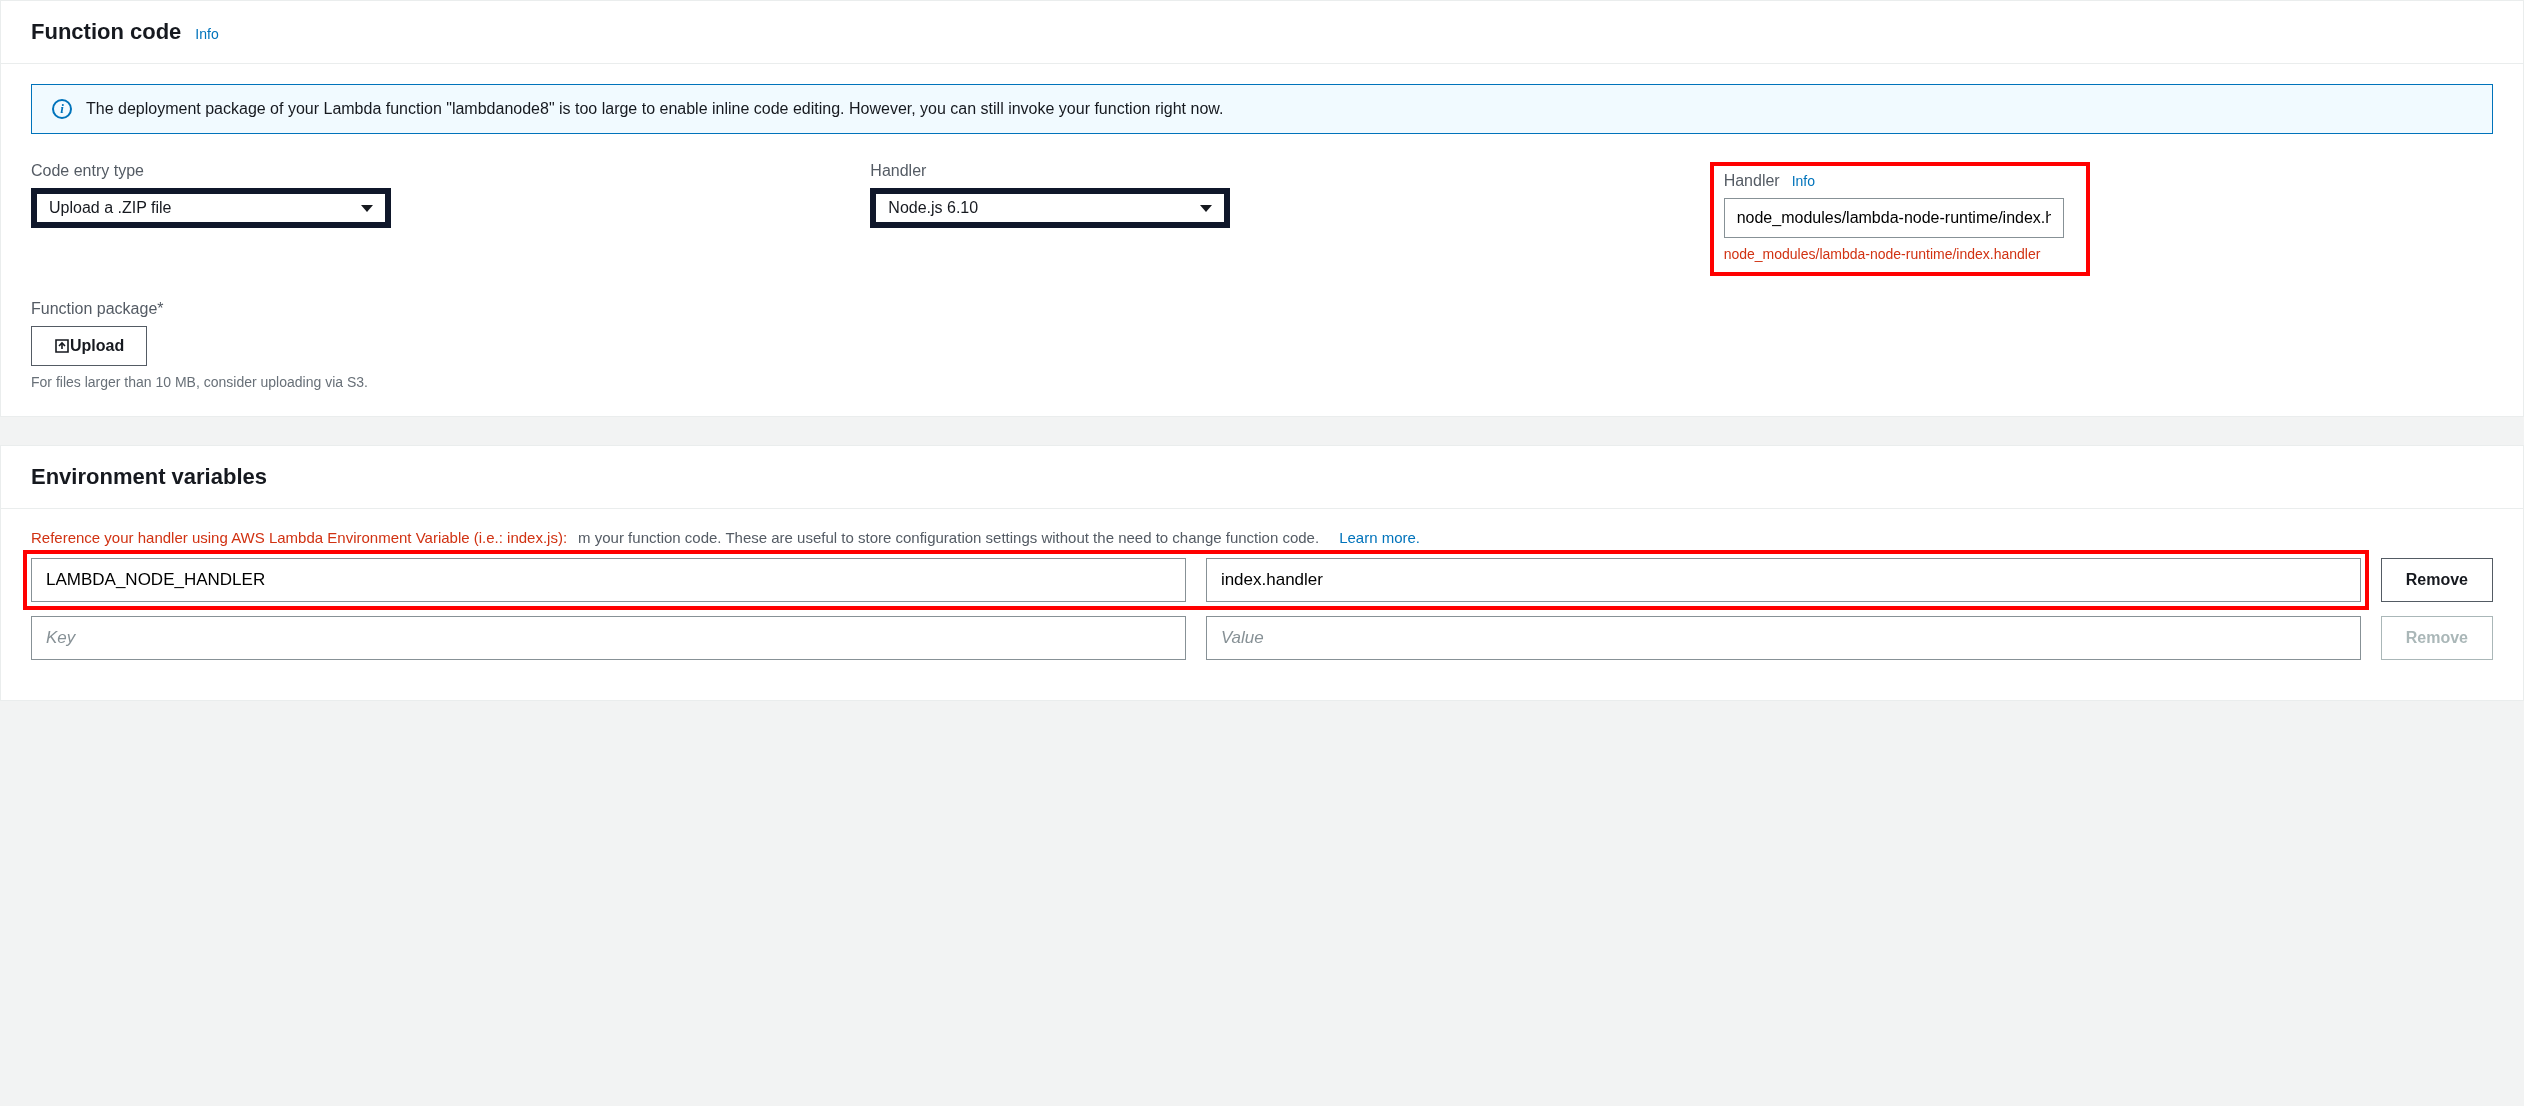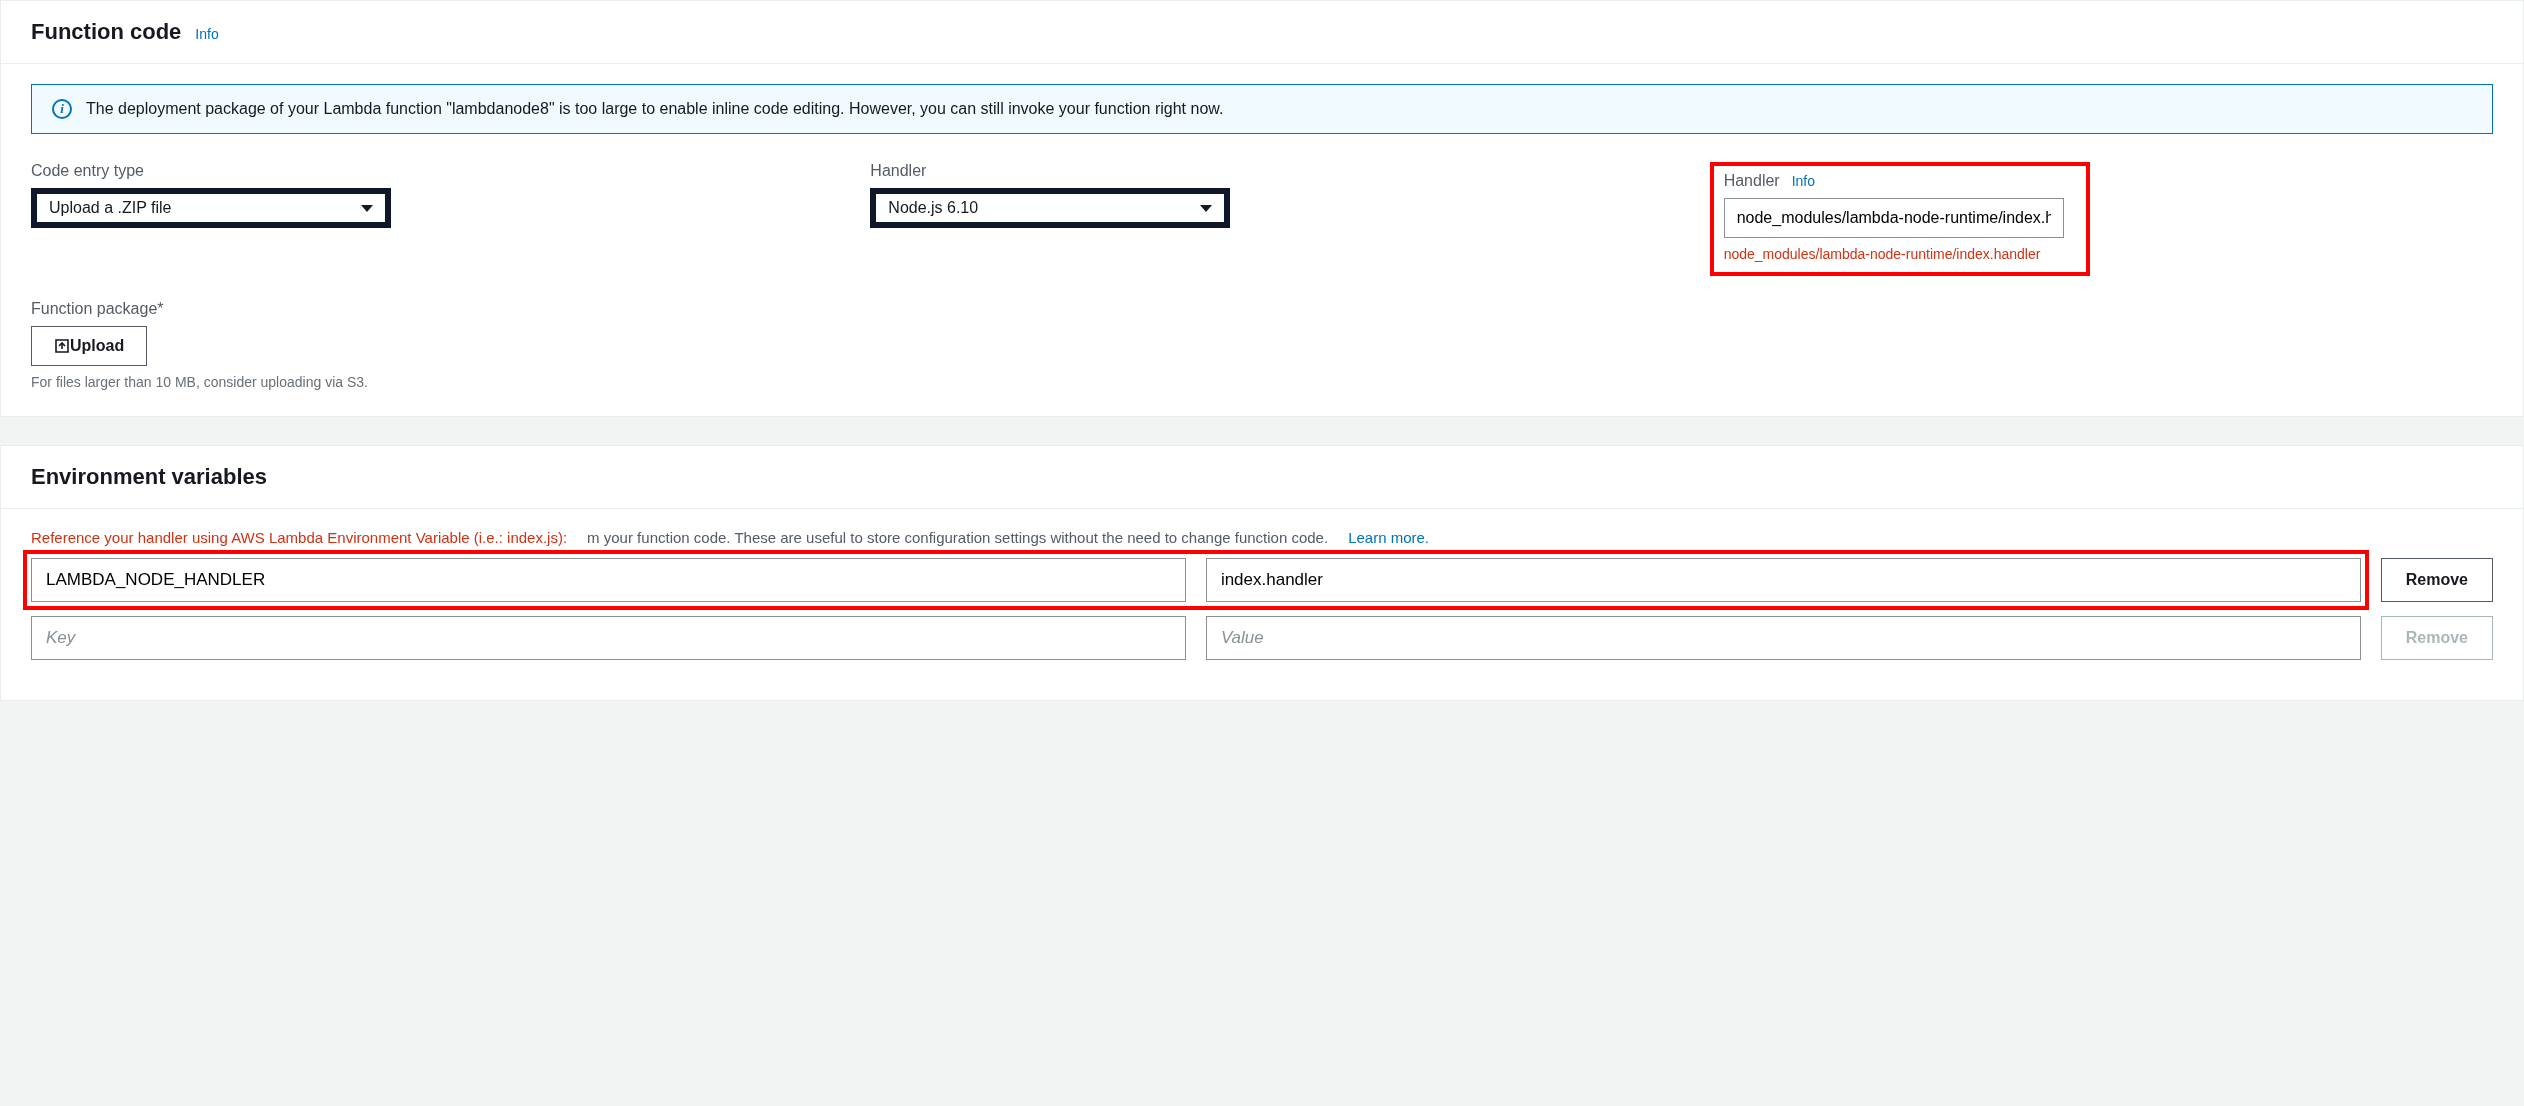--- a/index.html
+++ b/index.html
@@ -144,21 +144,21 @@
 .env-desc-row {
   display: flex;
   align-items: baseline;
   margin-bottom: 12px;
   font-size: 15px;
   white-space: nowrap;
   overflow: hidden;
 }
 .env-note {
   color: #d13212;
-  margin-right: 20px;
+  margin-right: 11px;
 }
 .env-rest {
   color: #545b64;
 }
 .learn-more {
   color: #0073bb;
   cursor: pointer;
   margin-left: 20px;
 }
 .env-rows-wrap {

